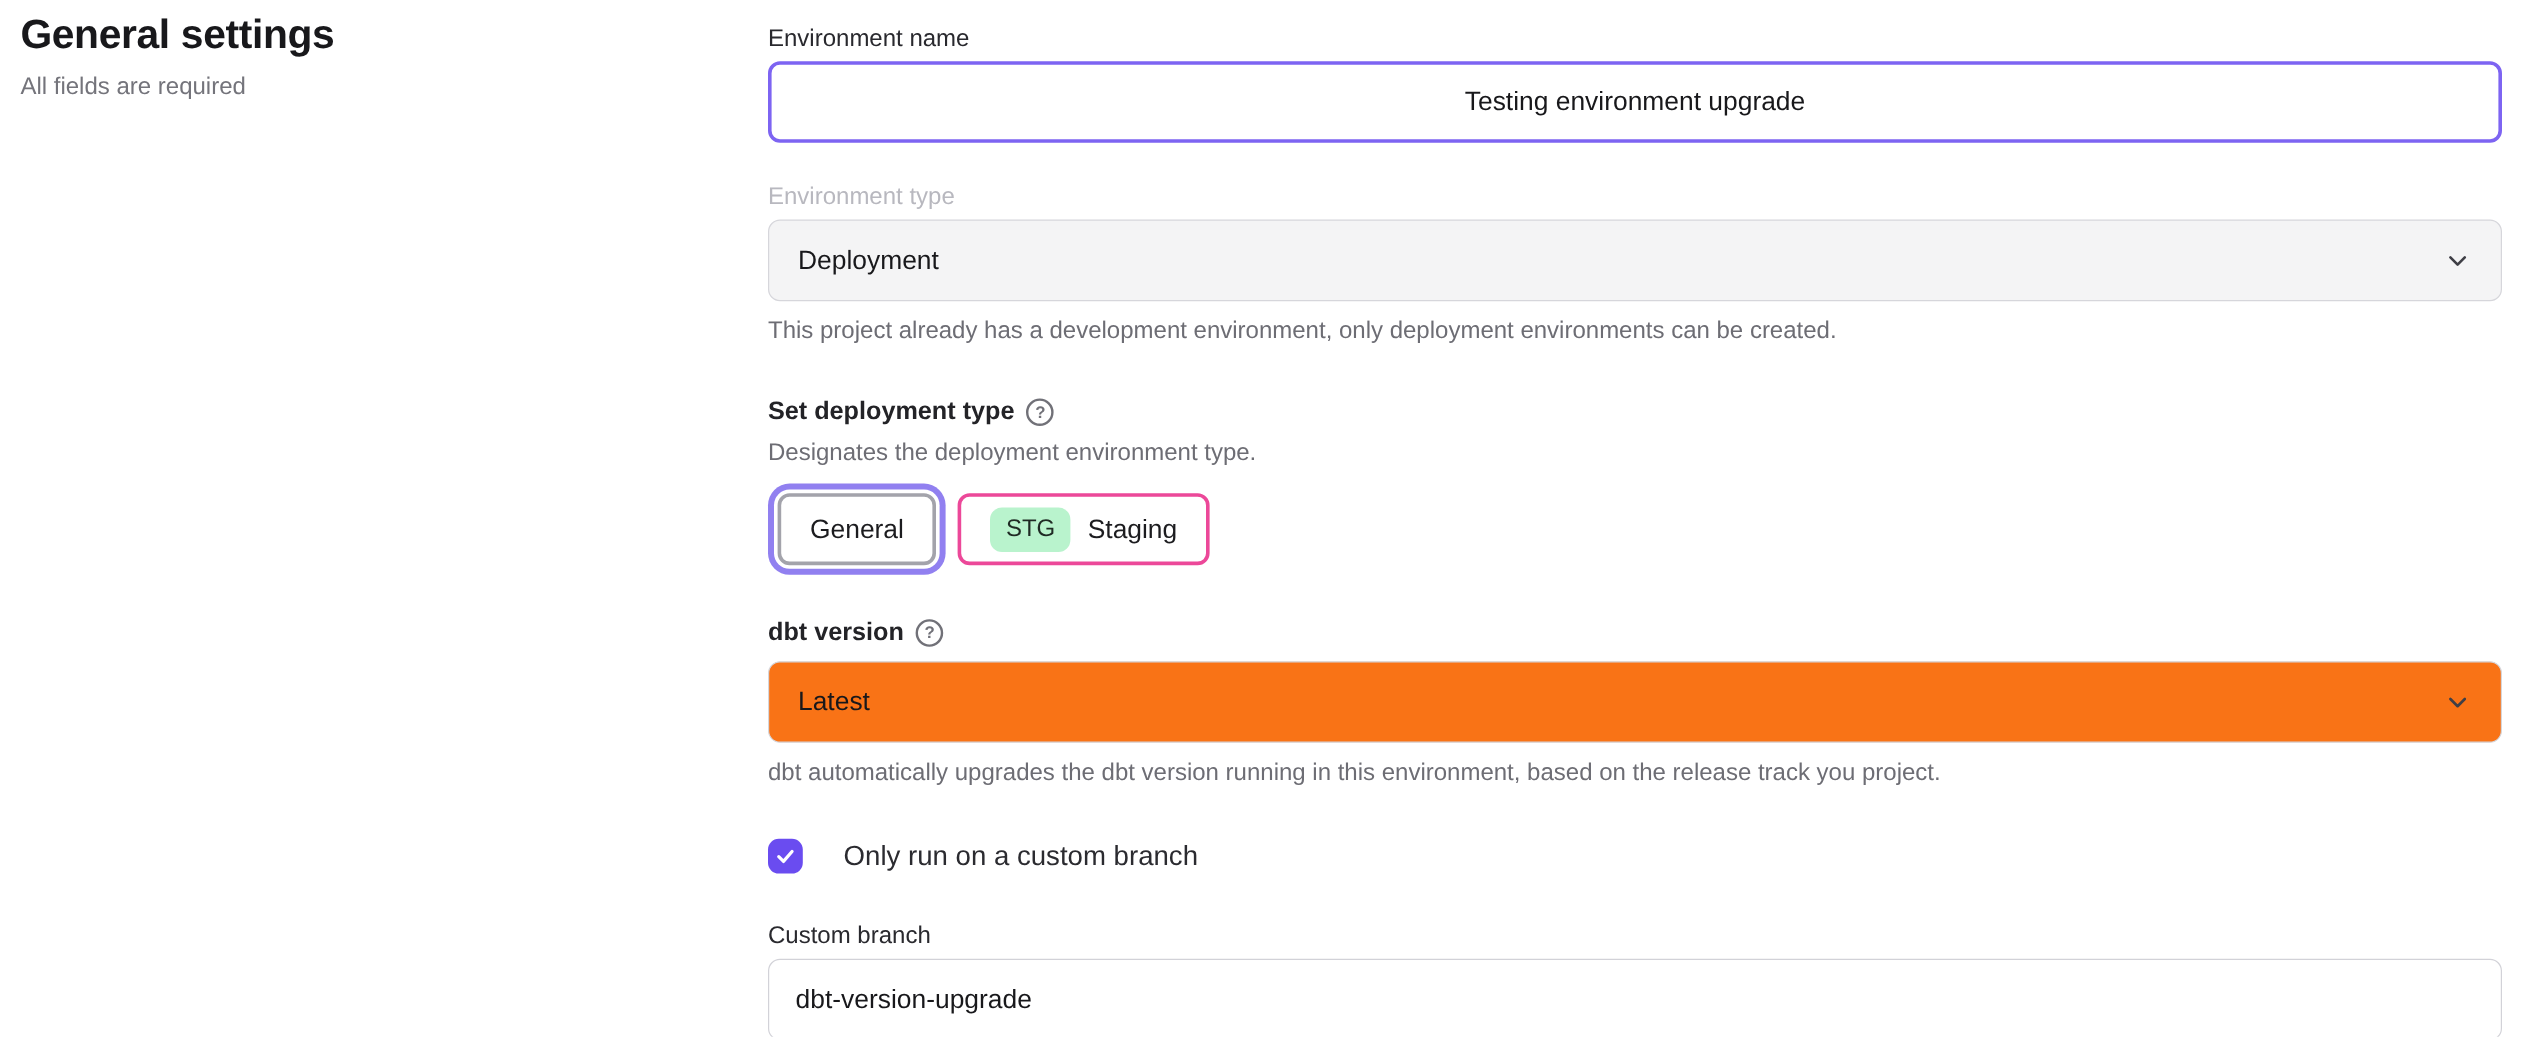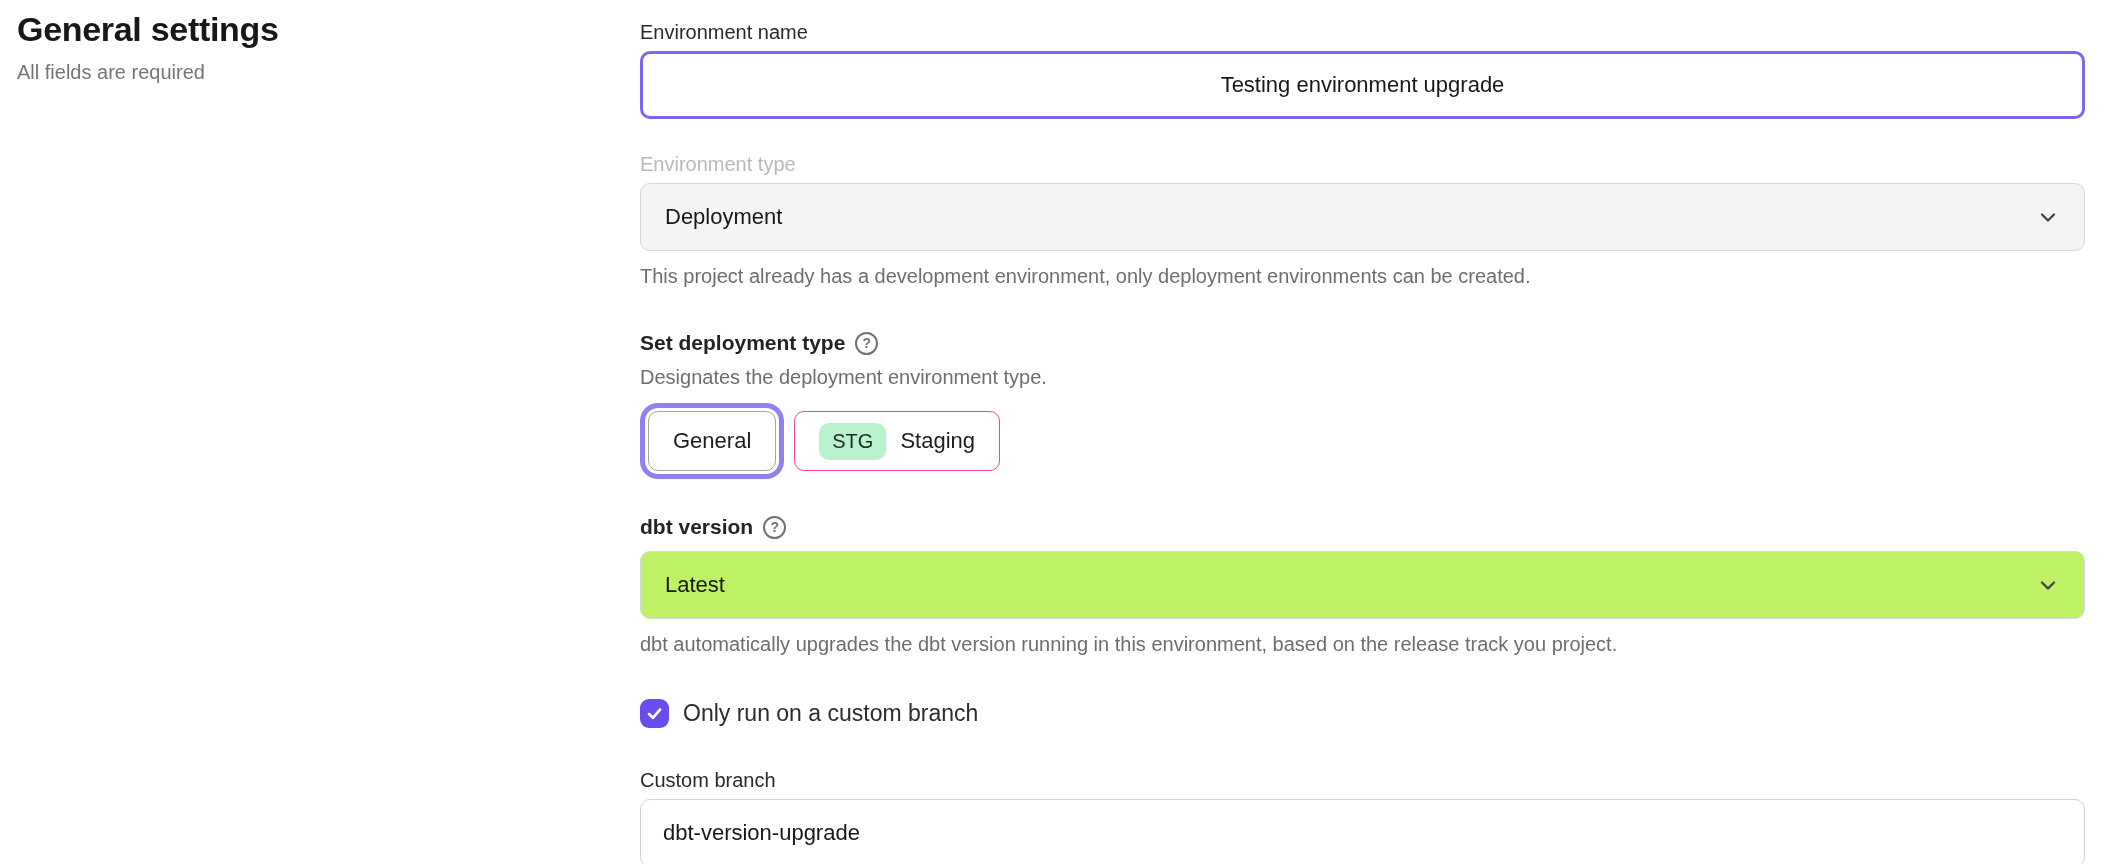--- a/index.html
+++ b/index.html
@@ -74,21 +74,21 @@
     height: 68px;
     margin-top: 7px;
     border: 1px solid #d6d6db;
     border-radius: 10px;
     padding: 0 24px;
     display: flex;
     align-items: center;
     justify-content: space-between;
     font-size: 22px;
     color: #18181b;
-    background: #bef264;
+    background: #f97316;
     cursor: pointer;
   }
   .select.muted { background: #f4f4f5; }
   .chevron { flex: none; margin-left: 16px; }
 
   .helper {
     margin: 12px 0 0 0;
     font-size: 20px;
     color: #6d6d74;
     font-weight: 400;
@@ -127,21 +127,21 @@
   .btn-row {
     display: flex;
     align-items: center;
     gap: 18px;
     margin-top: 13px;
     padding: 8px 0 8px 8px;
   }
   .type-btn {
     box-sizing: border-box;
     height: 60px;
-    border: 1px solid #ec4899;
+    border: 3px solid #ec4899;
     border-radius: 10px;
     background: #ffffff;
     display: inline-flex;
     align-items: center;
     gap: 14px;
     padding: 0 24px;
     font-family: "Liberation Sans", sans-serif;
     font-size: 22px;
     color: #1c1c1f;
     cursor: pointer;
@@ -159,21 +159,21 @@
     font-size: 20px;
     font-weight: 400;
     color: #1f2a24;
   }
   .badge-stg { background: #b9f3cd; }
   .badge-prod { background: #d5e4fb; color: #1e2733; }
 
   .checkbox-row {
     display: flex;
     align-items: center;
-    gap: 14px;
+    gap: 34px;
     margin-top: 42px;
   }
   .checkbox {
     box-sizing: border-box;
     width: 29px;
     height: 29px;
     border-radius: 9px;
     background: #6a4cf0;
     display: inline-flex;
     align-items: center;

